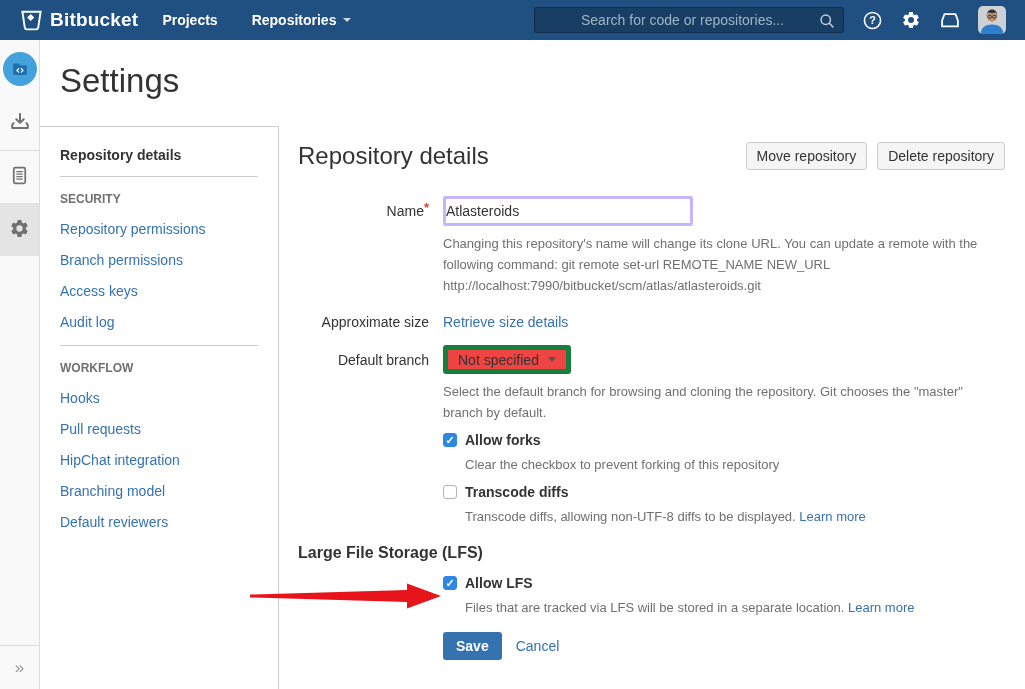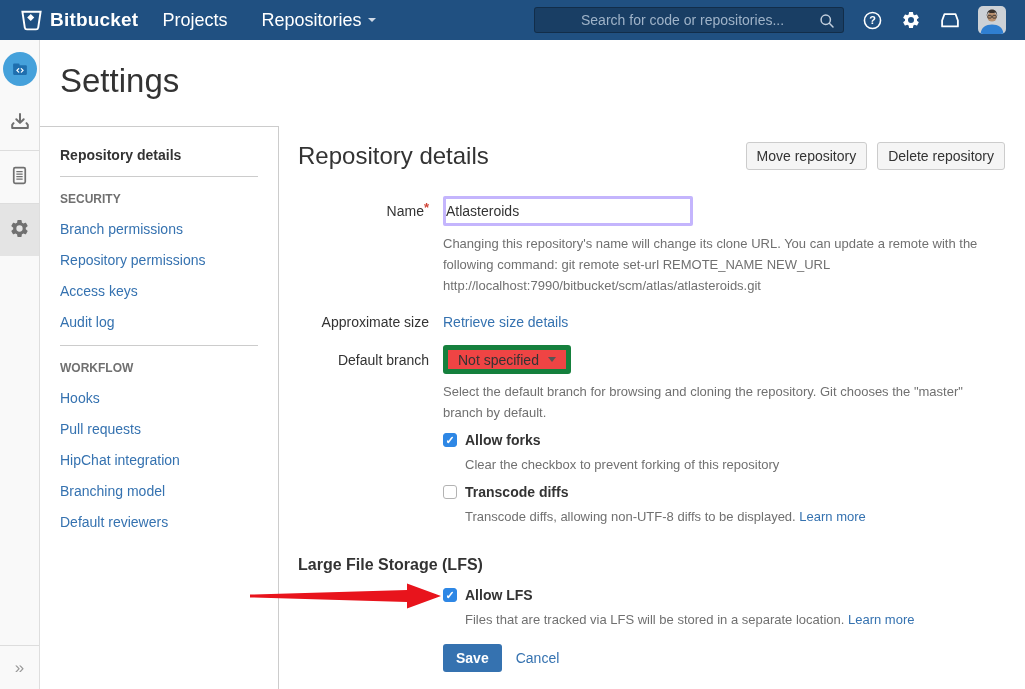--- a/index.html
+++ b/index.html
@@ -7,21 +7,21 @@
   html,body { width:1025px; height:689px; overflow:hidden; background:#fff;
     font-family:"Liberation Sans", sans-serif; color:#333; }
 
   
   .navbar { height:40px; background:#205081; display:flex; align-items:center;
     padding:0 19px 0 20px; }
   .brand { display:flex; align-items:center; gap:7px; cursor:pointer; }
   .brand svg { display:block; }
   .brand-text { color:#fff; font-size:19px; font-weight:bold; letter-spacing:.2px; }
   .nav-links { display:flex; align-items:center; gap:34px; margin-left:24px; }
-  .nav-link { color:#fff; font-size:18px; font-weight:400; text-decoration:none;
+  .nav-link { color:#fff; font-size:14px; font-weight:700; text-decoration:none;
     display:inline-flex; align-items:center; gap:7px; cursor:pointer; }
   .caret-down { width:0; height:0; border-left:4px solid transparent;
     border-right:4px solid transparent; border-top:4px solid #cfd9e6; }
   .nav-right { margin-left:auto; display:flex; align-items:center; gap:17px; }
   .searchbox { position:relative; width:310px; height:26px;
     background:rgba(0,0,0,.22); border:1px solid rgba(0,0,0,.28); border-radius:3px; }
   .searchbox input { width:100%; height:100%; background:transparent; border:none;
     outline:none; color:#e3ecf4; font-size:14px; padding:0 30px 0 10px;
     font-family:"Liberation Sans", sans-serif;margin-left:36px; }
   .searchbox input::placeholder { color:#9fb3c8; opacity:1; }
@@ -94,21 +94,21 @@
     background:#fff; flex:none; display:inline-flex; align-items:center;
     justify-content:center; cursor:pointer; }
   .checkbox.checked { background:#2e87e5; border-color:#2e87e5; }
   .checkbox.checked::after { content:"\2713"; color:#fff; font-size:11px; font-weight:bold;
     line-height:1; }
   .chk-label { font-size:14px; color:#333; cursor:pointer; }
   .chk-help { margin:6px 0 0 167px; width:540px; color:#707070; font-size:13px;
     line-height:21px; }
   .chk-help a { color:#3572b0; text-decoration:none; cursor:pointer; }
 
-  .group-heading { margin-top:28px; font-size:16px; font-weight:bold; color:#333;
+  .group-heading { margin-top:16px; font-size:16px; font-weight:bold; color:#333;
     line-height:20px; }
 
   .actions { display:flex; align-items:center; margin:14px 0 0 145px; gap:14px; }
   .save-btn { background:#3572b0; color:#fff; border:none; border-radius:3px;
     font-size:14px; font-weight:bold; padding:6px 13px; cursor:pointer;
     font-family:"Liberation Sans", sans-serif; }
 
   .arrow-annotation { position:absolute; left:209px; top:541px; width:194px; height:30px;
     pointer-events:none; }
 </style>
@@ -214,22 +214,22 @@
 
   <div class="page">
     <h1 class="page-title">Settings</h1>
 
     <div class="content">
 
       <nav class="sidemenu">
         <div class="menu-current">Repository details</div>
         <div class="menu-sep"></div>
         <div class="menu-heading">SECURITY</div>
+        <a class="menu-link">Repository permissions</a>
         <a class="menu-link">Branch permissions</a>
-        <a class="menu-link">Repository permissions</a>
         <a class="menu-link">Access keys</a>
         <a class="menu-link">Audit log</a>
         <div class="menu-sep" style="margin-top:15px"></div>
         <div class="menu-heading">WORKFLOW</div>
         <a class="menu-link">Hooks</a>
         <a class="menu-link">Pull requests</a>
         <a class="menu-link">HipChat integration</a>
         <a class="menu-link">Branching model</a>
         <a class="menu-link">Default reviewers</a>
       </nav>

